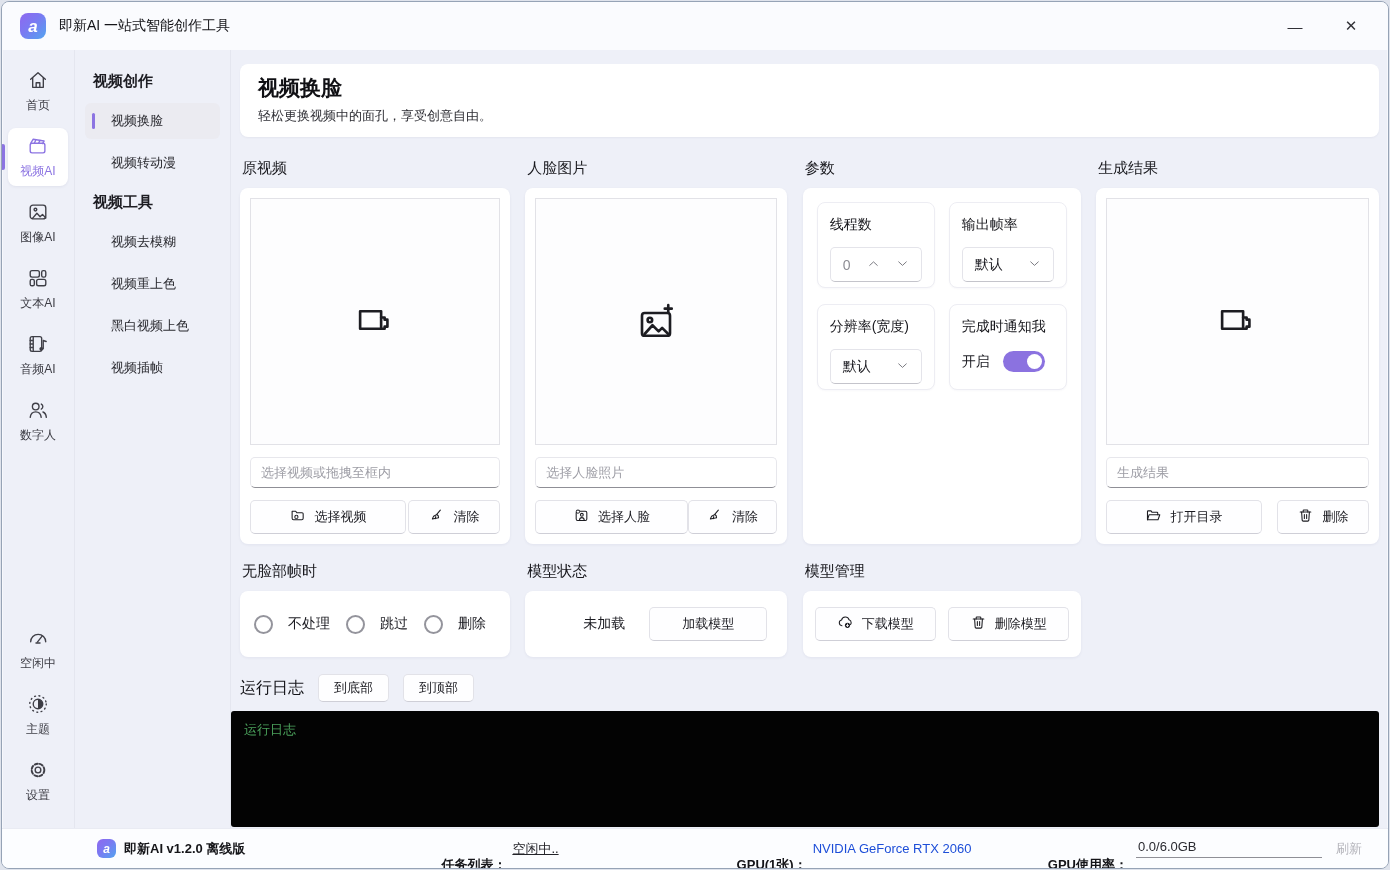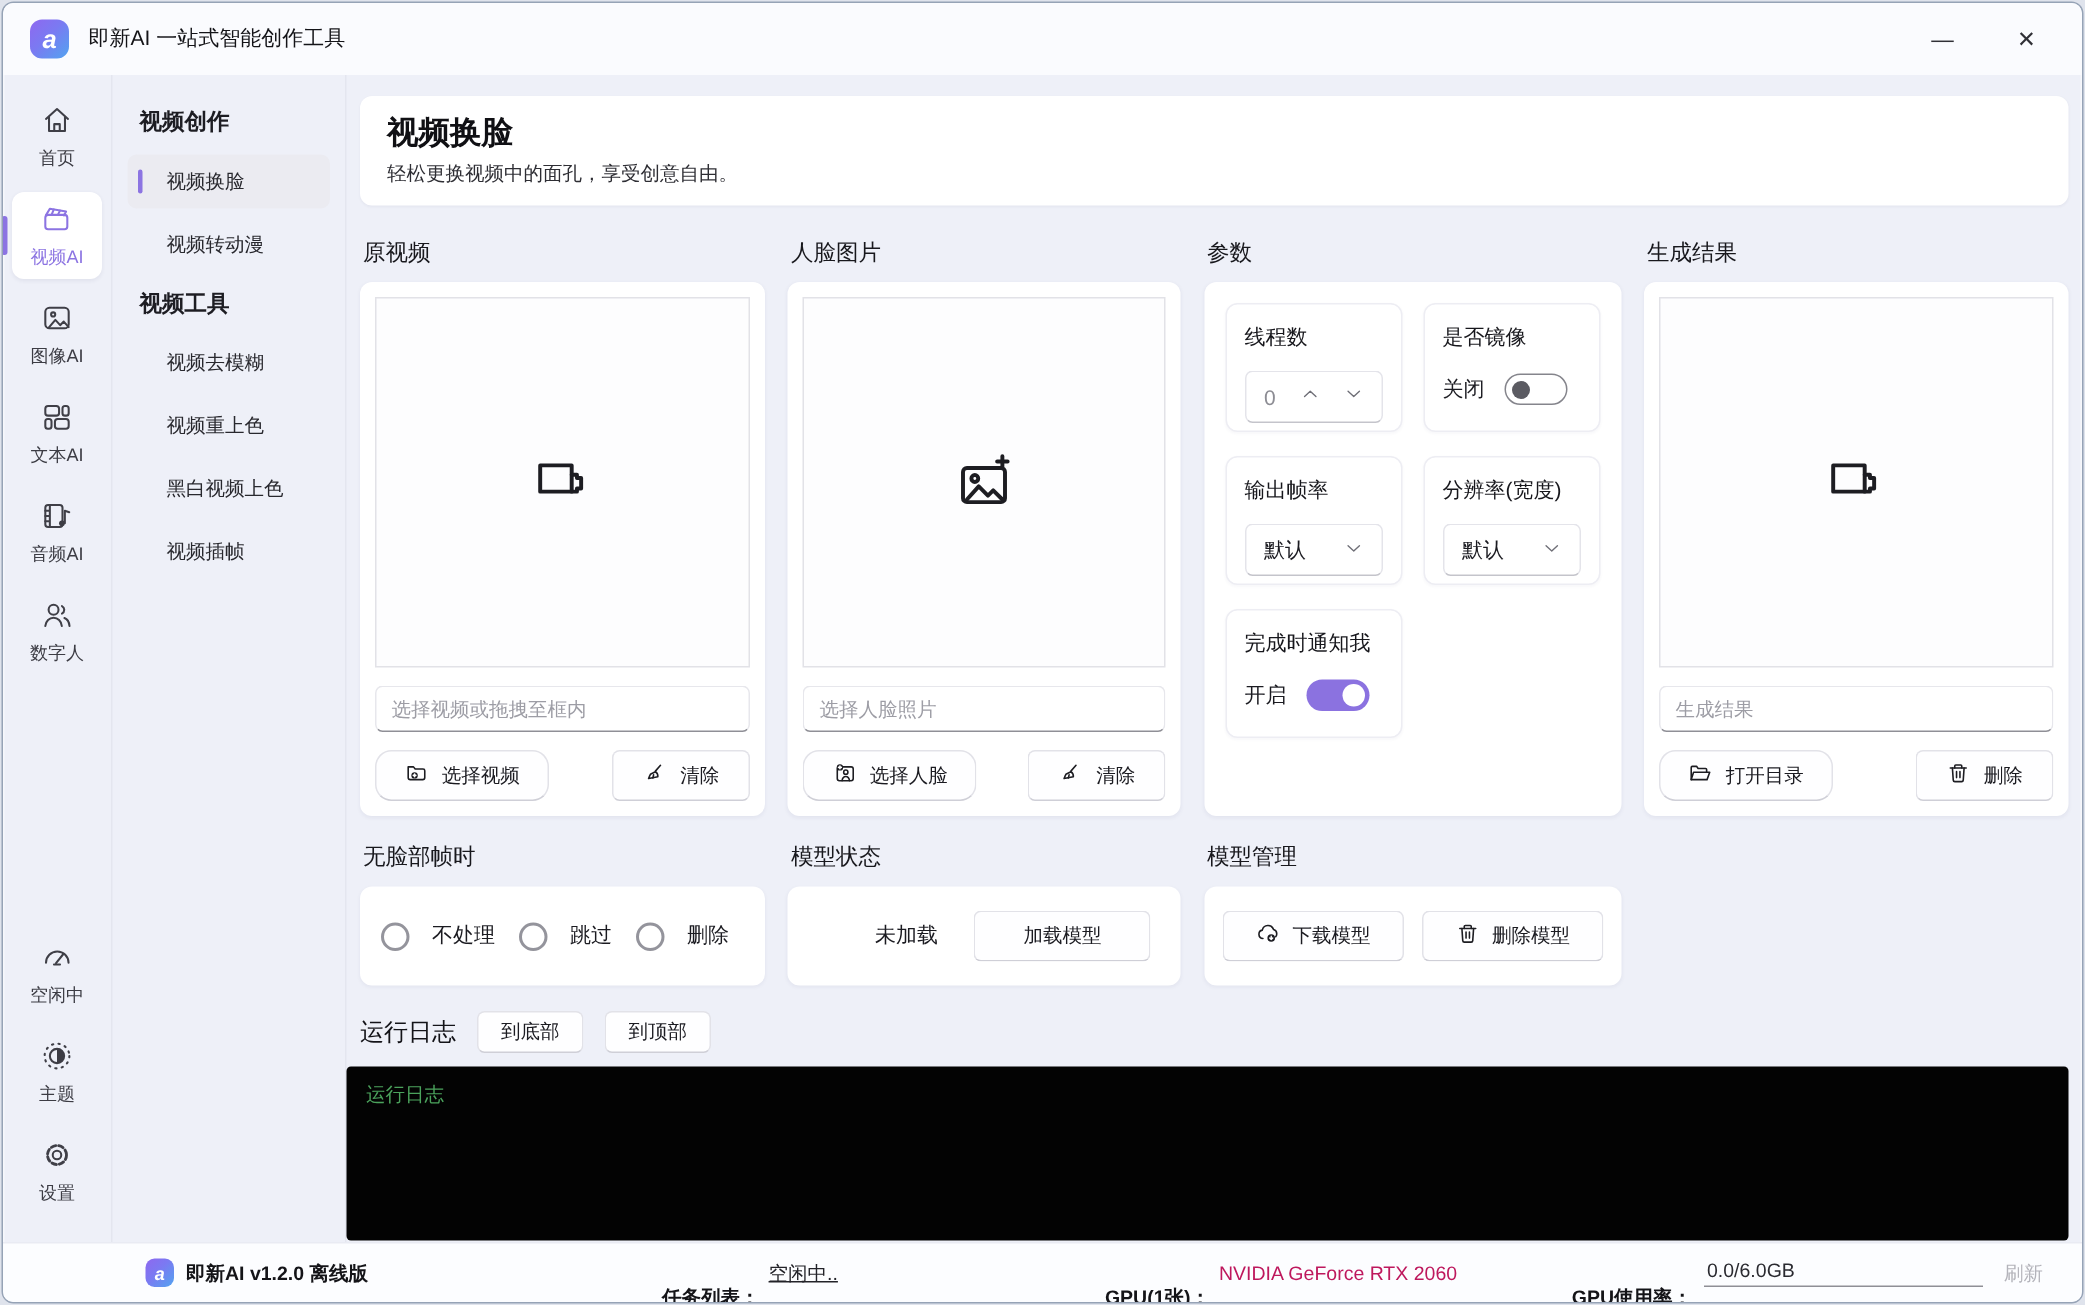--- a/index.html
+++ b/index.html
@@ -58,21 +58,21 @@
   .dropzone { flex:1; border:1px solid #e2e2e7; background:#fdfdfe; display:flex; align-items:center; justify-content:center; }
   .dropzone svg { width:42px; height:42px; stroke:#1d1d22; stroke-width:1.5; fill:none; stroke-linecap:round; stroke-linejoin:round; }
   .path-input { margin-top:12px; height:31px; border:1px solid #e7e7ec; border-bottom:1px solid #8f8f96; border-radius:5px;
                 padding:0 10px; font-size:13px; color:#33333a; background:#fff; width:100%; outline:none;
                 font-family:"Liberation Sans","DejaVu Sans",sans-serif; }
   .path-input::placeholder { color:#9d9da5; }
   .btn-row { margin-top:12px; display:flex; justify-content:space-between; }
   .btn { height:34px; background:#fefeff; border:1px solid #e2e2e8; border-bottom-color:#cfcfd7; border-radius:5px;
          font-size:13px; color:#1b1b21; display:inline-flex; align-items:center; justify-content:center; gap:8px; cursor:default; }
   .btn svg { width:17px; height:17px; stroke:#1d1d22; stroke-width:1.5; fill:none; stroke-linecap:round; stroke-linejoin:round; }
-  .btn-wide { width:116px;border-radius:11px; } .btn-narrow { width:92px; }
+  .btn-wide { width:156px; } .btn-narrow { width:92px; }
 
   
   .params-card { height:356px; padding:14px; display:grid; grid-template-columns:1fr 1fr; gap:16px 14px; align-content:start; }
   .param-box { border:1px solid #ededf3; border-radius:8px; padding:13px 12px; height:86px; background:#fff;
                box-shadow:0 1px 2px rgba(30,40,80,.03); }
   .param-label { font-size:14px; color:#17171c; }
   .stepper { margin-top:13px; height:35px; border:1px solid #e4e4ea; border-bottom-color:#c4c4cb; border-radius:5px;
              display:flex; align-items:center; justify-content:space-between; padding:0 12px; }
   .stepper-value { font-size:14px; color:#8d8d94; }
   .stepper svg, .select svg { width:13px; height:13px; stroke:#6f6f77; stroke-width:1.7; fill:none; stroke-linecap:round; stroke-linejoin:round; }
@@ -112,21 +112,21 @@
   .statusbar { flex:0 0 40px; height:40px; background:#fcfdff; border-top:1px solid #e9ebf3; display:flex;
                align-items:center; font-size:13px; padding:0 26px 0 14px; }
   .brand { display:flex; align-items:center; gap:8px; margin-left:81px; }
   .logo-sm { width:19px; height:19px; border-radius:6px; font-size:12px; }
   .brand-text { font-weight:bold; color:#141418; }
   .sb-group { display:flex; align-items:center; }
   .sb-tasks { margin-left:196px; }
   .sb-gpu { margin-left:178px; }
   .sb-usage { margin-left:auto; }
   .sb-label { font-weight:bold; color:#141418;margin-top:32px; }
-  .sb-value { color:#be185d; margin-left:6px; }
+  .sb-value { color:#1d4ed8; margin-left:6px; }
   .link-underline { text-decoration:underline; color:#232329; }
   .usage-field { display:inline-block; width:186px; border-bottom:1px solid #8f8f96; padding:0 2px 3px; margin-left:8px;
                  color:#2a2a30; }
   .refresh-link { color:#b3b3ba; margin-left:14px; }
 </style>
 </head>
 <body>
 
 <div class="window">
 
@@ -313,29 +313,20 @@
                 <span class="stepper-value">0</span>
                 <span><svg viewBox="0 0 24 24">
                       <path d="M5 15.5 12 9l7 6.5"></path>
                     </svg></span>
                 <span><svg viewBox="0 0 24 24">
                       <path d="M5 9l7 6.5L19 9"></path>
                     </svg></span>
               </div>
             </div>
             <div class="param-box">
-              <div class="param-label">是否镜像</div>
-              <div class="toggle-row">
-                <span>关闭</span>
-                <div class="toggle off">
-                    <div class="knob"></div>
-                  </div>
-              </div>
-            </div>
-            <div class="param-box">
               <div class="param-label">输出帧率</div>
               <div class="select">
                 <span>默认</span>
                 <span><svg viewBox="0 0 24 24">
                       <path d="M5 9l7 6.5L19 9"></path>
                     </svg></span>
               </div>
             </div>
             <div class="param-box">
               <div class="param-label">分辨率(宽度)</div>

